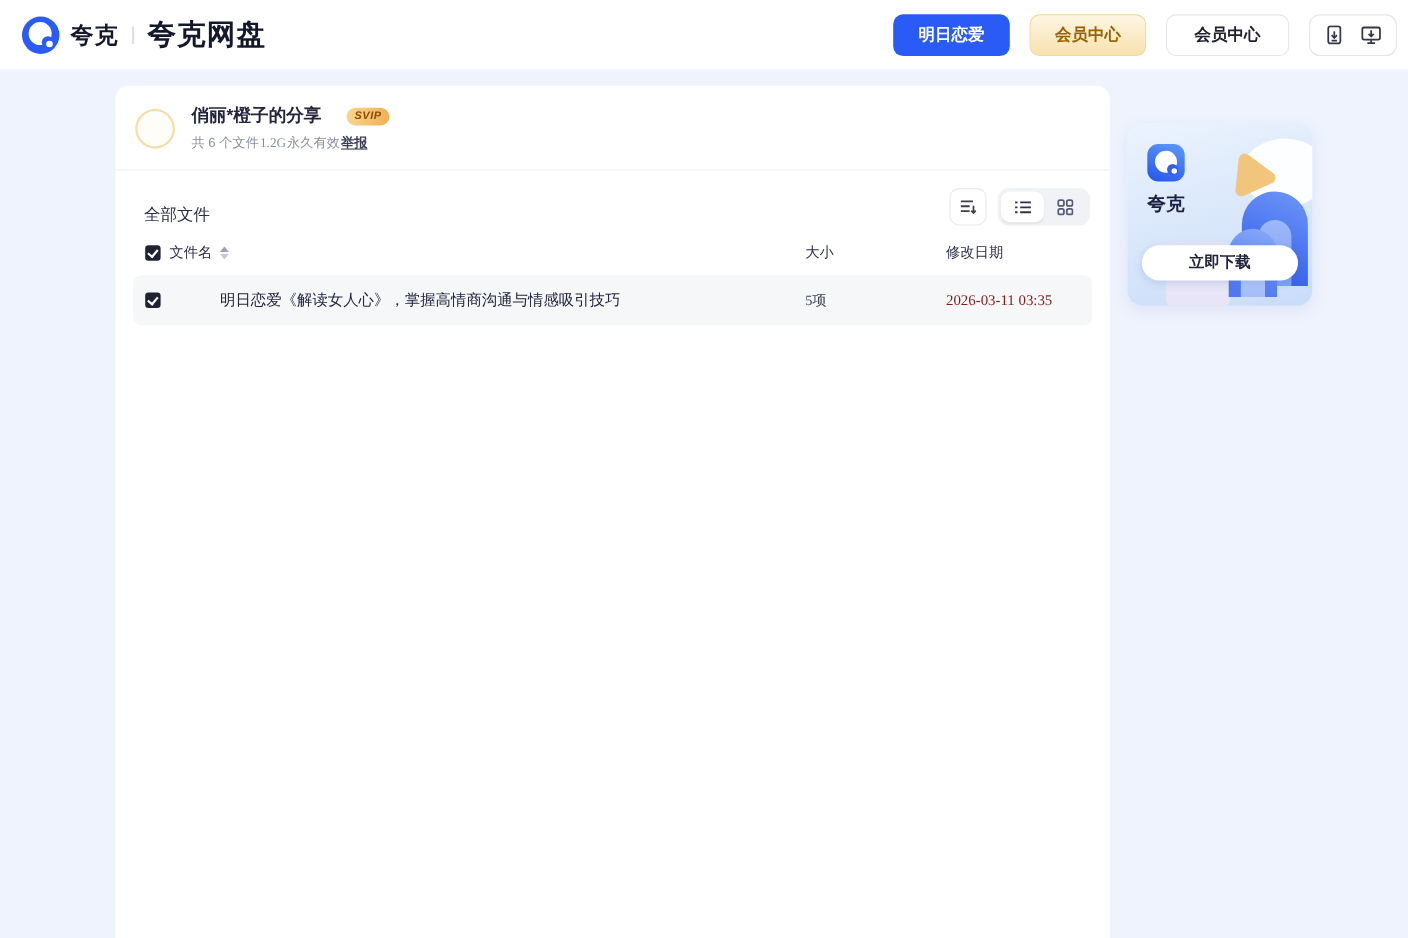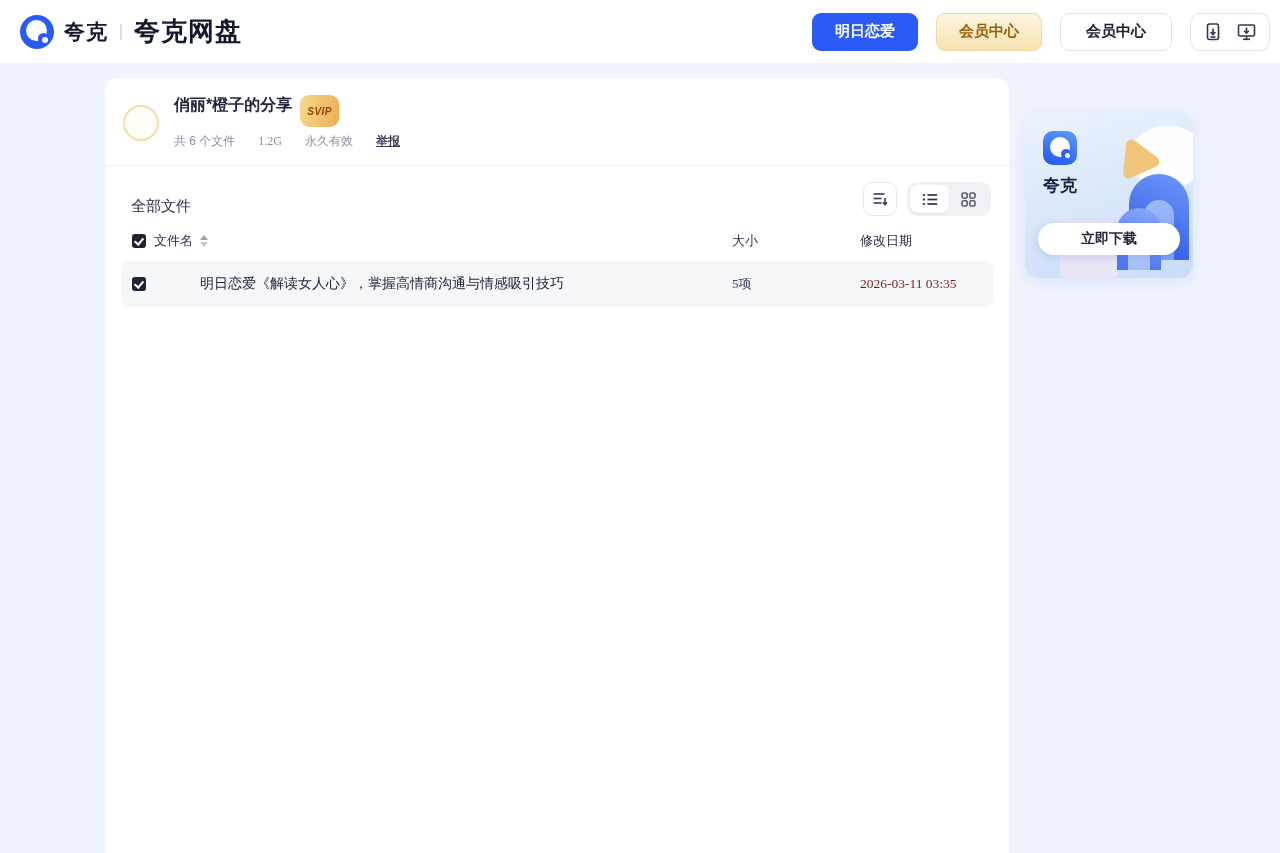--- a/index.html
+++ b/index.html
@@ -35,28 +35,28 @@
   
   .main { display:flex; align-items:flex-start; height:789px; padding-top:14px; }
   .panel { width:904px; margin-left:105px; background:#fff; border-radius:12px 12px 0 0;
     height:775px; display:flex; flex-direction:column; }
 
   
   .share-head { display:flex; align-items:center; padding:17px 18px 15px 18px;
     border-bottom:1px solid #F0F1F5; }
   .avatar { width:36px; height:36px; border-radius:50%; border:2px solid #F6DCA8;
     background:#FFFDF8; flex:0 0 auto; margin-right:15px; }
-  .share-name-row { display:flex; align-items:flex-start; }
+  .share-name-row { display:flex; align-items:center;gap:15px; }
   .share-name { font-size:16px; font-weight:600; color:#23253D; }
-  .svip-badge { margin-left:8px; height:32px; padding:0 7px; border-radius:9px;
+  .svip-badge { margin-left:8px; height:16px; padding:0 7px; border-radius:9px;
     background:linear-gradient(100deg,#F8D98E 0%,#EFAE55 100%);
     font-size:10px; font-style:italic; font-weight:800; color:#8C4A00;
     display:inline-flex; align-items:center; letter-spacing:.5px; }
   .share-stats { margin-top:6px; font-size:12px; color:#8A8EA3; display:flex;
-    align-items:center; gap:23px; }
+    align-items:center; gap:1px; }
   .stat-serif { font-family:"Liberation Serif","DejaVu Serif",serif; }
   .report-link { color:#3A3E56; font-weight:600; text-decoration:underline; cursor:pointer; }
 
   .share-right { margin-left:auto; display:flex; align-items:center; gap:18px; }
   .searchbox { width:212px; height:38px; border:1px solid #E4E6EB; border-radius:8px;
     display:flex; align-items:center; padding:0 11px; gap:8px; background:#fff; }
   .searchbox svg { color:#575B73; flex:0 0 auto; }
   .searchbox input { border:none; outline:none; flex:1; min-width:0; font-size:14px;
     color:#23253D; font-family:inherit; background:transparent; }
   .searchbox input::placeholder { color:#B9BDCB; }

